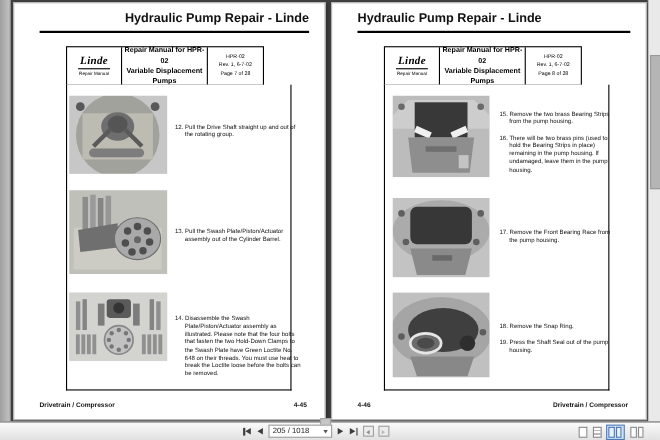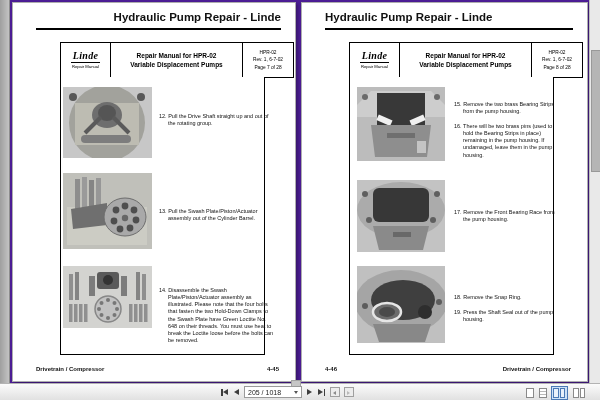--- a/index.html
+++ b/index.html
@@ -1,37 +1,37 @@
 <!DOCTYPE html>
 <html><head>
 <meta charset="utf-8">
 <style>
   html,body{margin:0;padding:0;}
   body{width:600px;height:400px;overflow:hidden;font-family:"Liberation Sans",sans-serif;}
-  .app{position:relative;width:600px;height:400px;background:#4c1d95;}
+  .app{position:relative;width:600px;height:400px;background:#404040;}
 
   
   .left-strip{position:absolute;left:0;top:0;width:10px;height:383px;
     background:linear-gradient(90deg,#9f9f9f,#c3c3c3);border-right:1px solid #8e8e8e;box-sizing:border-box;}
   .v-scroll{position:absolute;right:0;top:0;width:11px;height:383px;
     background:#e9e9e9;border-left:1px solid #bdbdbd;box-sizing:border-box;}
   .v-thumb{position:absolute;left:1px;top:50px;width:8px;height:120px;background:#b5b5b5;border:1px solid #999;}
 
   
   .page{position:absolute;top:2px;height:380px;background:#fff;border:1px solid #aeaeae;
     box-shadow:2px 2px 3px rgba(0,0,0,.28);box-sizing:border-box;}
   .page-left{left:12px;width:284px;}
   .page-right{left:301px;width:287px;}
 
   .pg-header{position:absolute;top:8px;left:23px;right:14px;font-weight:bold;font-size:11.5px;color:#111;}
   .page-left .pg-header{text-align:right;}
   .page-right .pg-header{text-align:left;}
   .pg-rule{position:absolute;top:25px;left:23px;right:14px;height:2px;background:#000;}
 
-  .titleblock{position:absolute;top:39px;left:47px;width:234px;height:36px;border:1px solid #000;
+  .titleblock{position:absolute;top:39px;left:47px;width:180px;height:36px;border:1px solid #000;
     box-sizing:border-box;display:flex;background:#fff;}
   .tb-logo{width:50px;border-right:1px solid #000;box-sizing:border-box;display:flex;flex-direction:column;
     align-items:center;justify-content:center;}
   .logo-brand{font-family:"Liberation Serif",serif;font-style:italic;font-weight:bold;font-size:10px;
     border-bottom:1.5px solid #000;line-height:1;padding:0 2px 1px 2px;letter-spacing:.3px;}
   .logo-sub{font-size:4.2px;margin-top:1px;}
   .tb-title{flex:1;border-right:1px solid #000;box-sizing:border-box;display:flex;flex-direction:column;
     align-items:center;justify-content:center;font-weight:bold;font-size:6.5px;line-height:1.45;text-align:center;}
   .tb-rev{width:50px;display:flex;flex-direction:column;align-items:center;justify-content:center;
     font-size:4.8px;line-height:1.5;text-align:center;}

